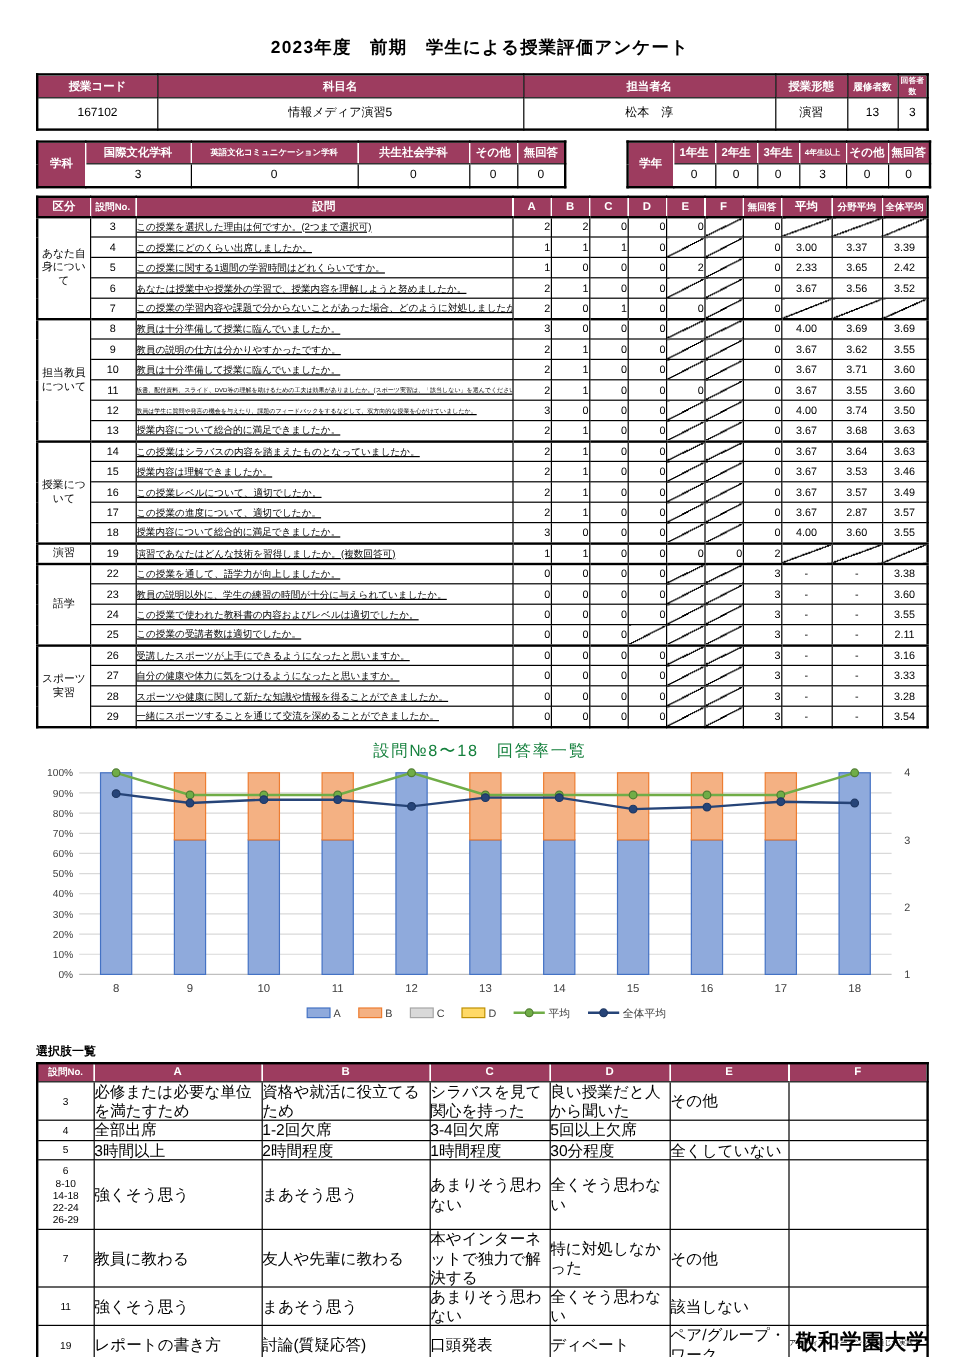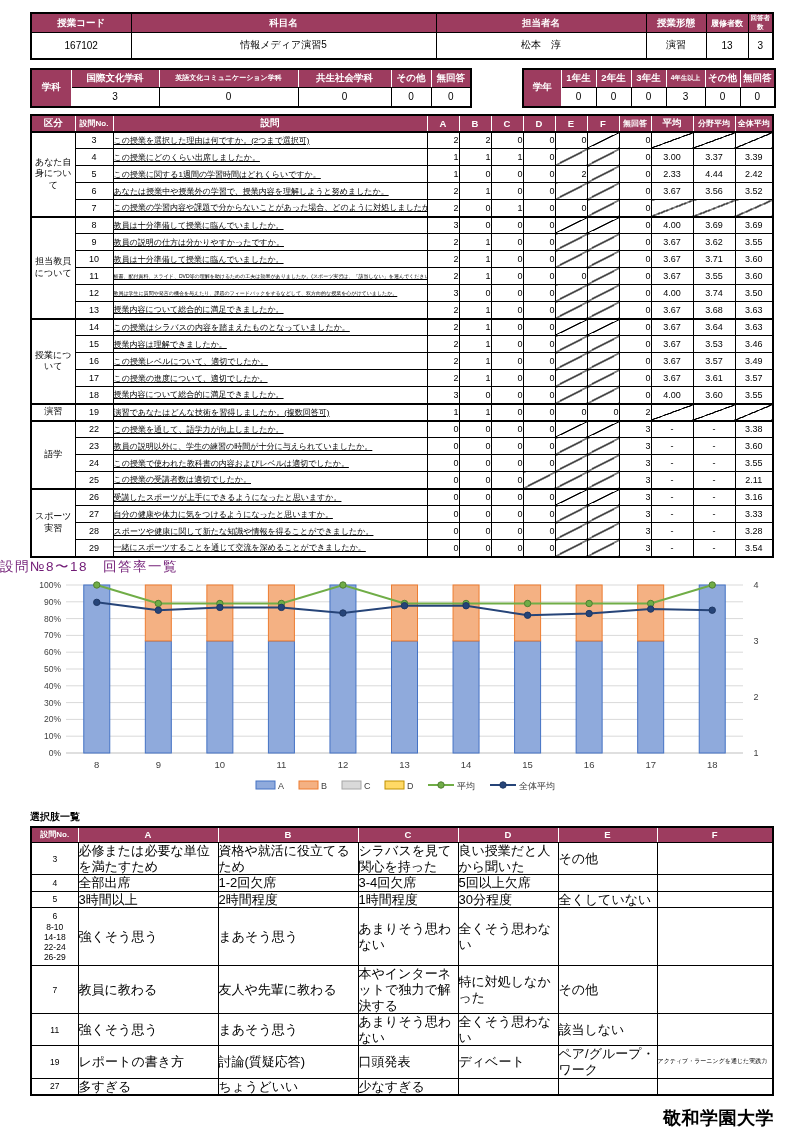--- a/index.html
+++ b/index.html
@@ -32,37 +32,38 @@
   .main-table td{font-size:9px;}
   td.cat{text-align:center;font-size:9px;line-height:1.25;padding:0 5px;word-break:break-all;}
   td.qno{text-align:center;font-size:9px;}
   td.q{text-align:left;padding:0 3px;font-size:8px;white-space:nowrap;text-decoration:underline;}
   td.q.small{font-size:5px;}
   td.num{text-align:right;padding-right:3px;font-size:9px;}
   td.avgc{text-align:center;font-size:9px;}
   td.slash{background:linear-gradient(to bottom right,transparent calc(50% - 0.6px),#000 calc(50% - 0.6px),#000 calc(50% + 0.6px),transparent calc(50% + 0.6px));}
   tr.sec-start td{border-top:2px solid #000;}
 
-  .chart-title{font-size:13.5px;color:#701a75;letter-spacing:1.5px;}
+  .chart-title{margin-top:10px;text-align:center;font-size:13.5px;color:#15803d;letter-spacing:1.5px;}
   #chart{display:block;margin-left:30px;margin-top:2px;}
 
   .choices-title{margin-left:30px;margin-top:6px;font-size:10px;font-weight:bold;}
   .choices-table{margin-top:2px;width:742px;}
   .choices-table thead tr{height:16px;}
   .choices-table td{font-size:13px;text-align:left;padding:1px 3px;vertical-align:middle;line-height:1.2;}
   .choices-table td.qno{text-align:center;white-space:pre-line;font-size:8.5px;padding:1px 0;}
   .choices-table td.tiny{font-size:6px;}
 
   .logo{position:absolute;right:26px;top:1106px;font-size:18px;font-weight:bold;letter-spacing:0.5px;}
 </style>
 </head>
 <body>
 
 <div class="page">
 
+  <div class="doc-title">2023年度　前期　学生による授業評価アンケート</div>
 
   <table class="tbl info-table">
     <tbody>
         <tr class="hrow">
       <th class="hd" style="width:100px">授業コード</th>
       <th class="hd" style="width:305px">科目名</th>
       <th class="hd" style="width:210px">担当者名</th>
       <th class="hd" style="width:60px">授業形態</th>
       <th class="hd fs8" style="width:42px">履修者数</th>
       <th class="hd fs65" style="width:25px">回答者数</th>
@@ -173,21 +174,21 @@
           <td class="qno">5</td>
           <td class="q">この授業に関する1週間の学習時間はどれくらいですか。</td>
           <td class="num">1</td>
           <td class="num">0</td>
           <td class="num">0</td>
           <td class="num">0</td>
           <td class="num">2</td>
           <td class="num slash"></td>
           <td class="num">0</td>
           <td class="avgc">2.33</td>
-          <td class="avgc">4.44</td>
+          <td class="avgc">3.65</td>
           <td class="avgc">2.42</td>
         </tr>
         <tr>
           <td class="qno">6</td>
           <td class="q">あなたは授業中や授業外の学習で、授業内容を理解しようと努めましたか。</td>
           <td class="num">2</td>
           <td class="num">1</td>
           <td class="num">0</td>
           <td class="num">0</td>
           <td class="num slash"></td>
@@ -343,21 +344,21 @@
           <td class="qno">17</td>
           <td class="q">この授業の進度について、適切でしたか。</td>
           <td class="num">2</td>
           <td class="num">1</td>
           <td class="num">0</td>
           <td class="num">0</td>
           <td class="num slash"></td>
           <td class="num slash"></td>
           <td class="num">0</td>
           <td class="avgc">3.67</td>
-          <td class="avgc">3.61</td>
+          <td class="avgc">2.87</td>
           <td class="avgc">3.57</td>
         </tr>
         <tr>
           <td class="qno">18</td>
           <td class="q">授業内容について総合的に満足できましたか。</td>
           <td class="num">3</td>
           <td class="num">0</td>
           <td class="num">0</td>
           <td class="num">0</td>
           <td class="num slash"></td>

